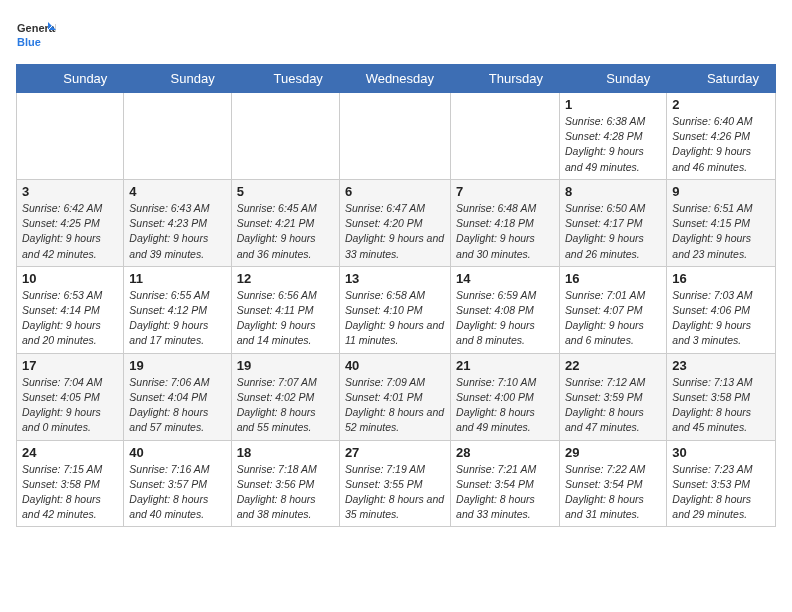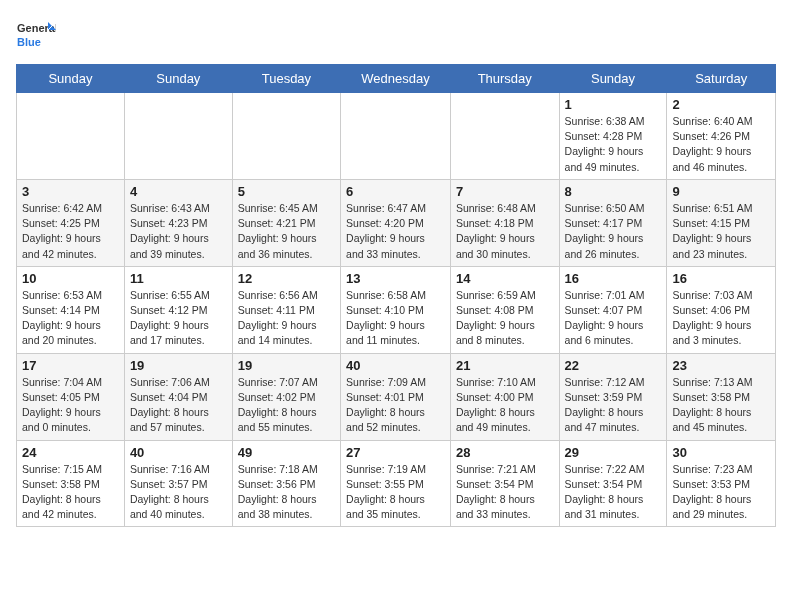--- a/index.html
+++ b/index.html
@@ -36,22 +36,22 @@
     .calendar-table {
       width: 100%;
       border-collapse: collapse;
       font-size: 11px;
     }
     .calendar-table thead tr {
       background: #3d6eb4;
       color: #fff;
     }
     .calendar-table thead th {
-      padding: 6px 3px;
-      text-align: center;
+      padding: 6px 16px;
+      text-align: right;
       font-size: 13px;
       font-weight: normal;
       border: 1px solid #3d6eb4;
     }
     .calendar-table tbody td {
       border: 1px solid #ccc;
       vertical-align: top;
       padding: 4px 5px;
       width: 113px;
       min-height: 80px;
@@ -64,20 +64,21 @@
       font-size: 13px;
       font-weight: bold;
       color: #222;
       display: block;
       margin-bottom: 2px;
     }
     .day-info {
       color: #333;
       font-size: 10.5px;
       line-height: 1.45;
+      font-style: italic;
     }
     .empty-cell {
       background: #fff !important;
     }
   </style>
 </head>
 <body>
 
 <div class="header-area">
   <div class="logo">
@@ -217,21 +218,21 @@
       <tr>
         <td>
           <span class="day-number">24</span>
           <div class="day-info">Sunrise: 7:15 AM<br>Sunset: 3:58 PM<br>Daylight: 8 hours and 42 minutes.</div>
         </td>
         <td>
           <span class="day-number">40</span>
           <div class="day-info">Sunrise: 7:16 AM<br>Sunset: 3:57 PM<br>Daylight: 8 hours and 40 minutes.</div>
         </td>
         <td>
-          <span class="day-number">49</span>
+          <span class="day-number">18</span>
           <div class="day-info">Sunrise: 7:18 AM<br>Sunset: 3:56 PM<br>Daylight: 8 hours and 38 minutes.</div>
         </td>
         <td>
           <span class="day-number">27</span>
           <div class="day-info">Sunrise: 7:19 AM<br>Sunset: 3:55 PM<br>Daylight: 8 hours and 35 minutes.</div>
         </td>
         <td>
           <span class="day-number">28</span>
           <div class="day-info">Sunrise: 7:21 AM<br>Sunset: 3:54 PM<br>Daylight: 8 hours and 33 minutes.</div>
         </td>

